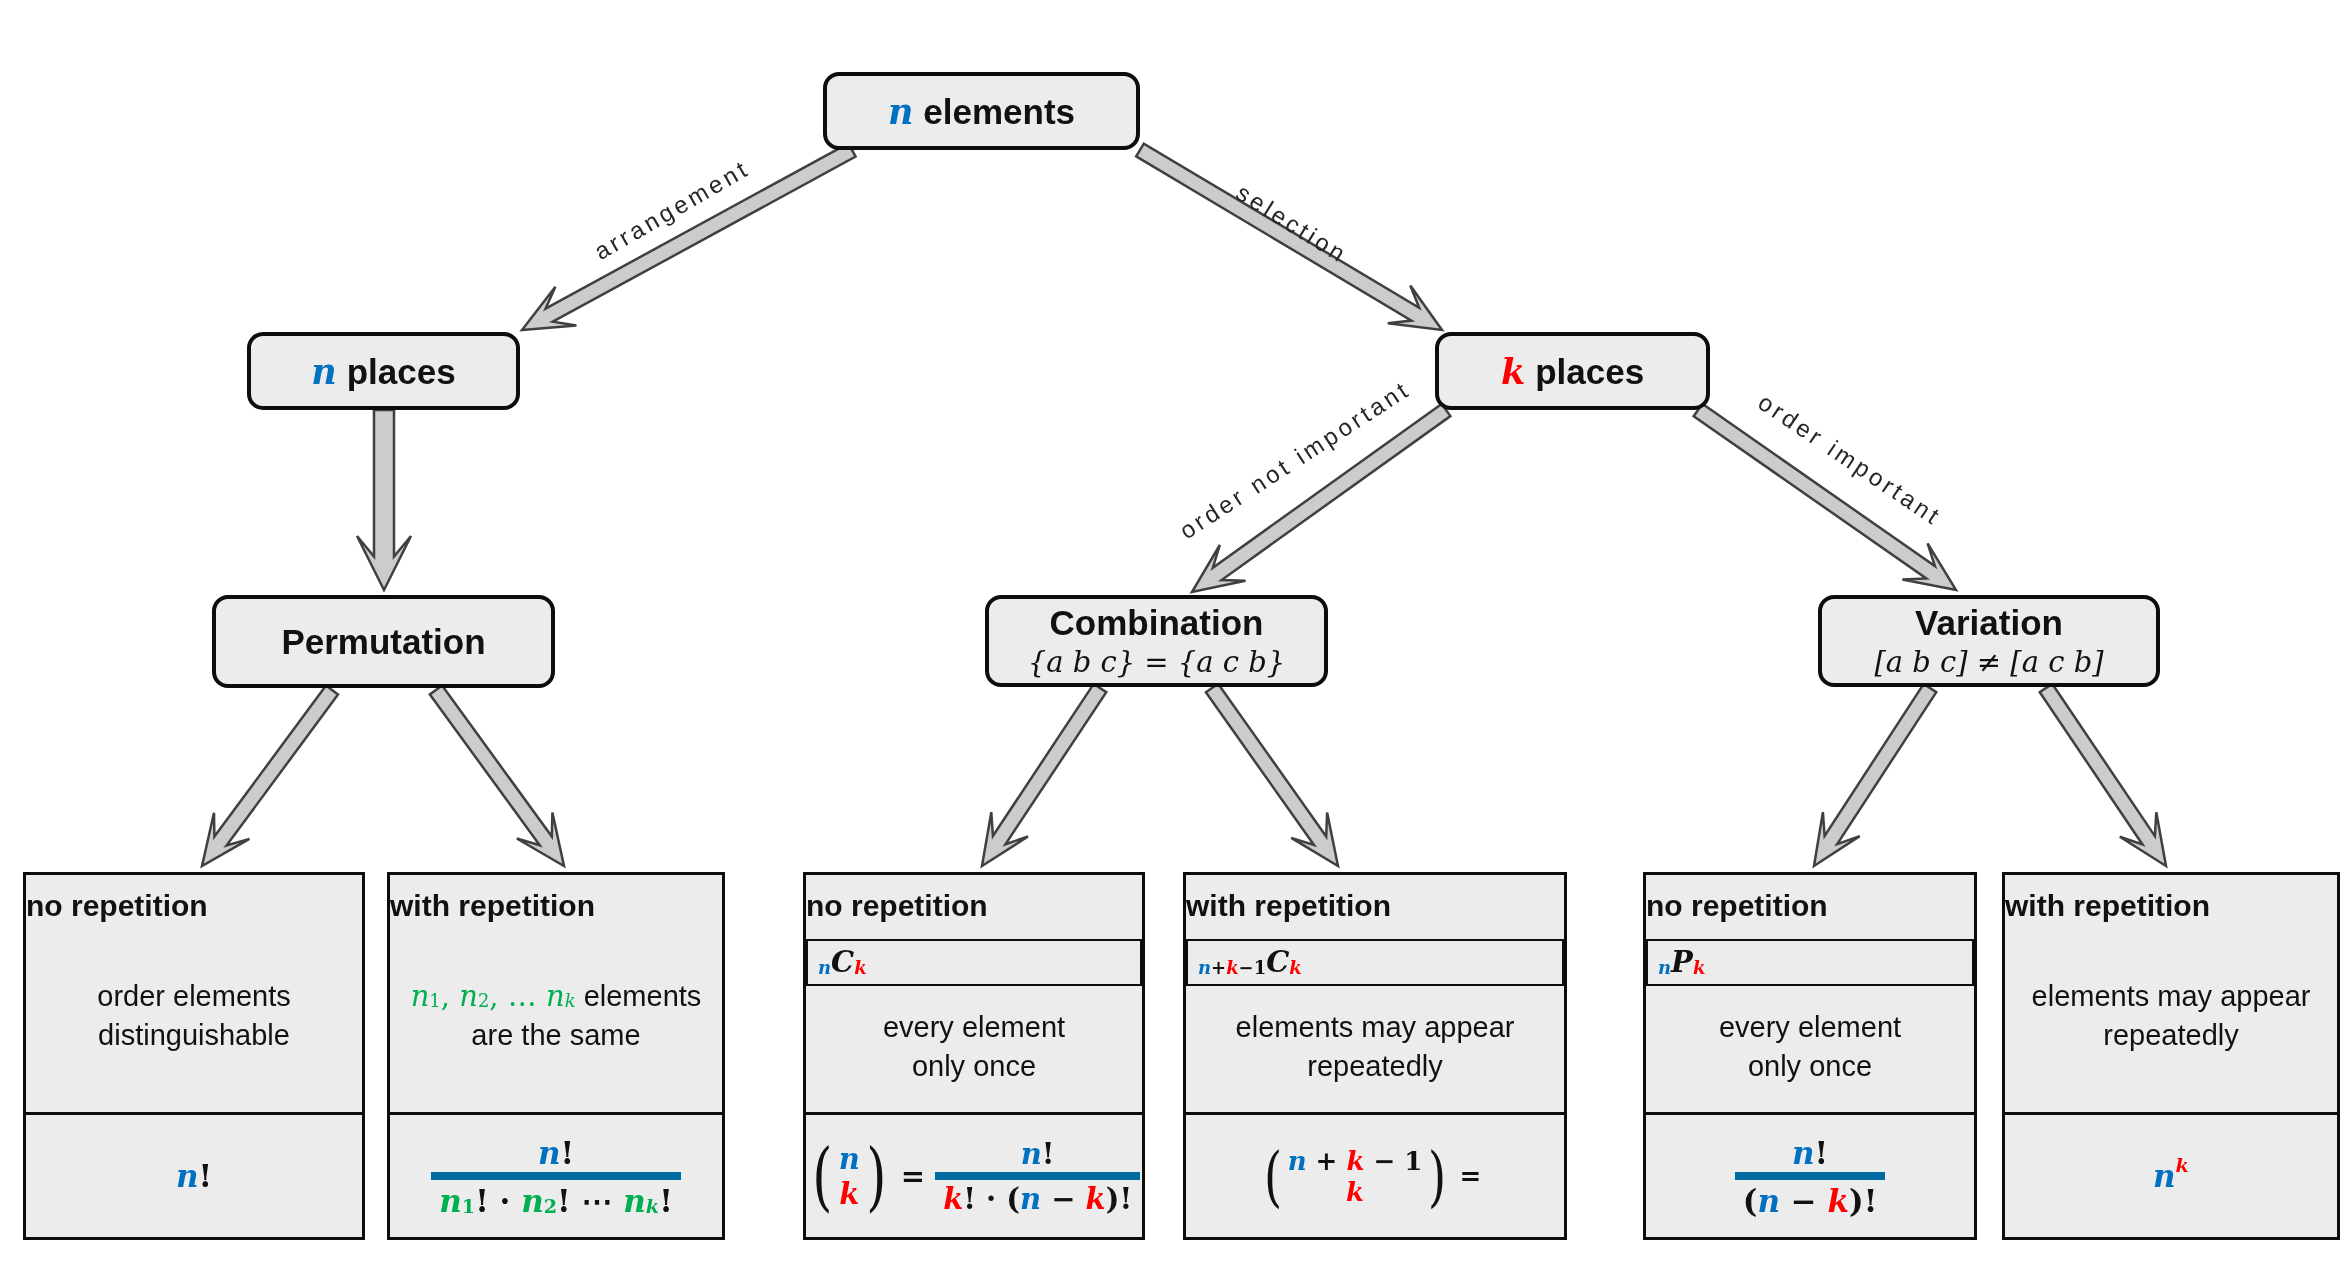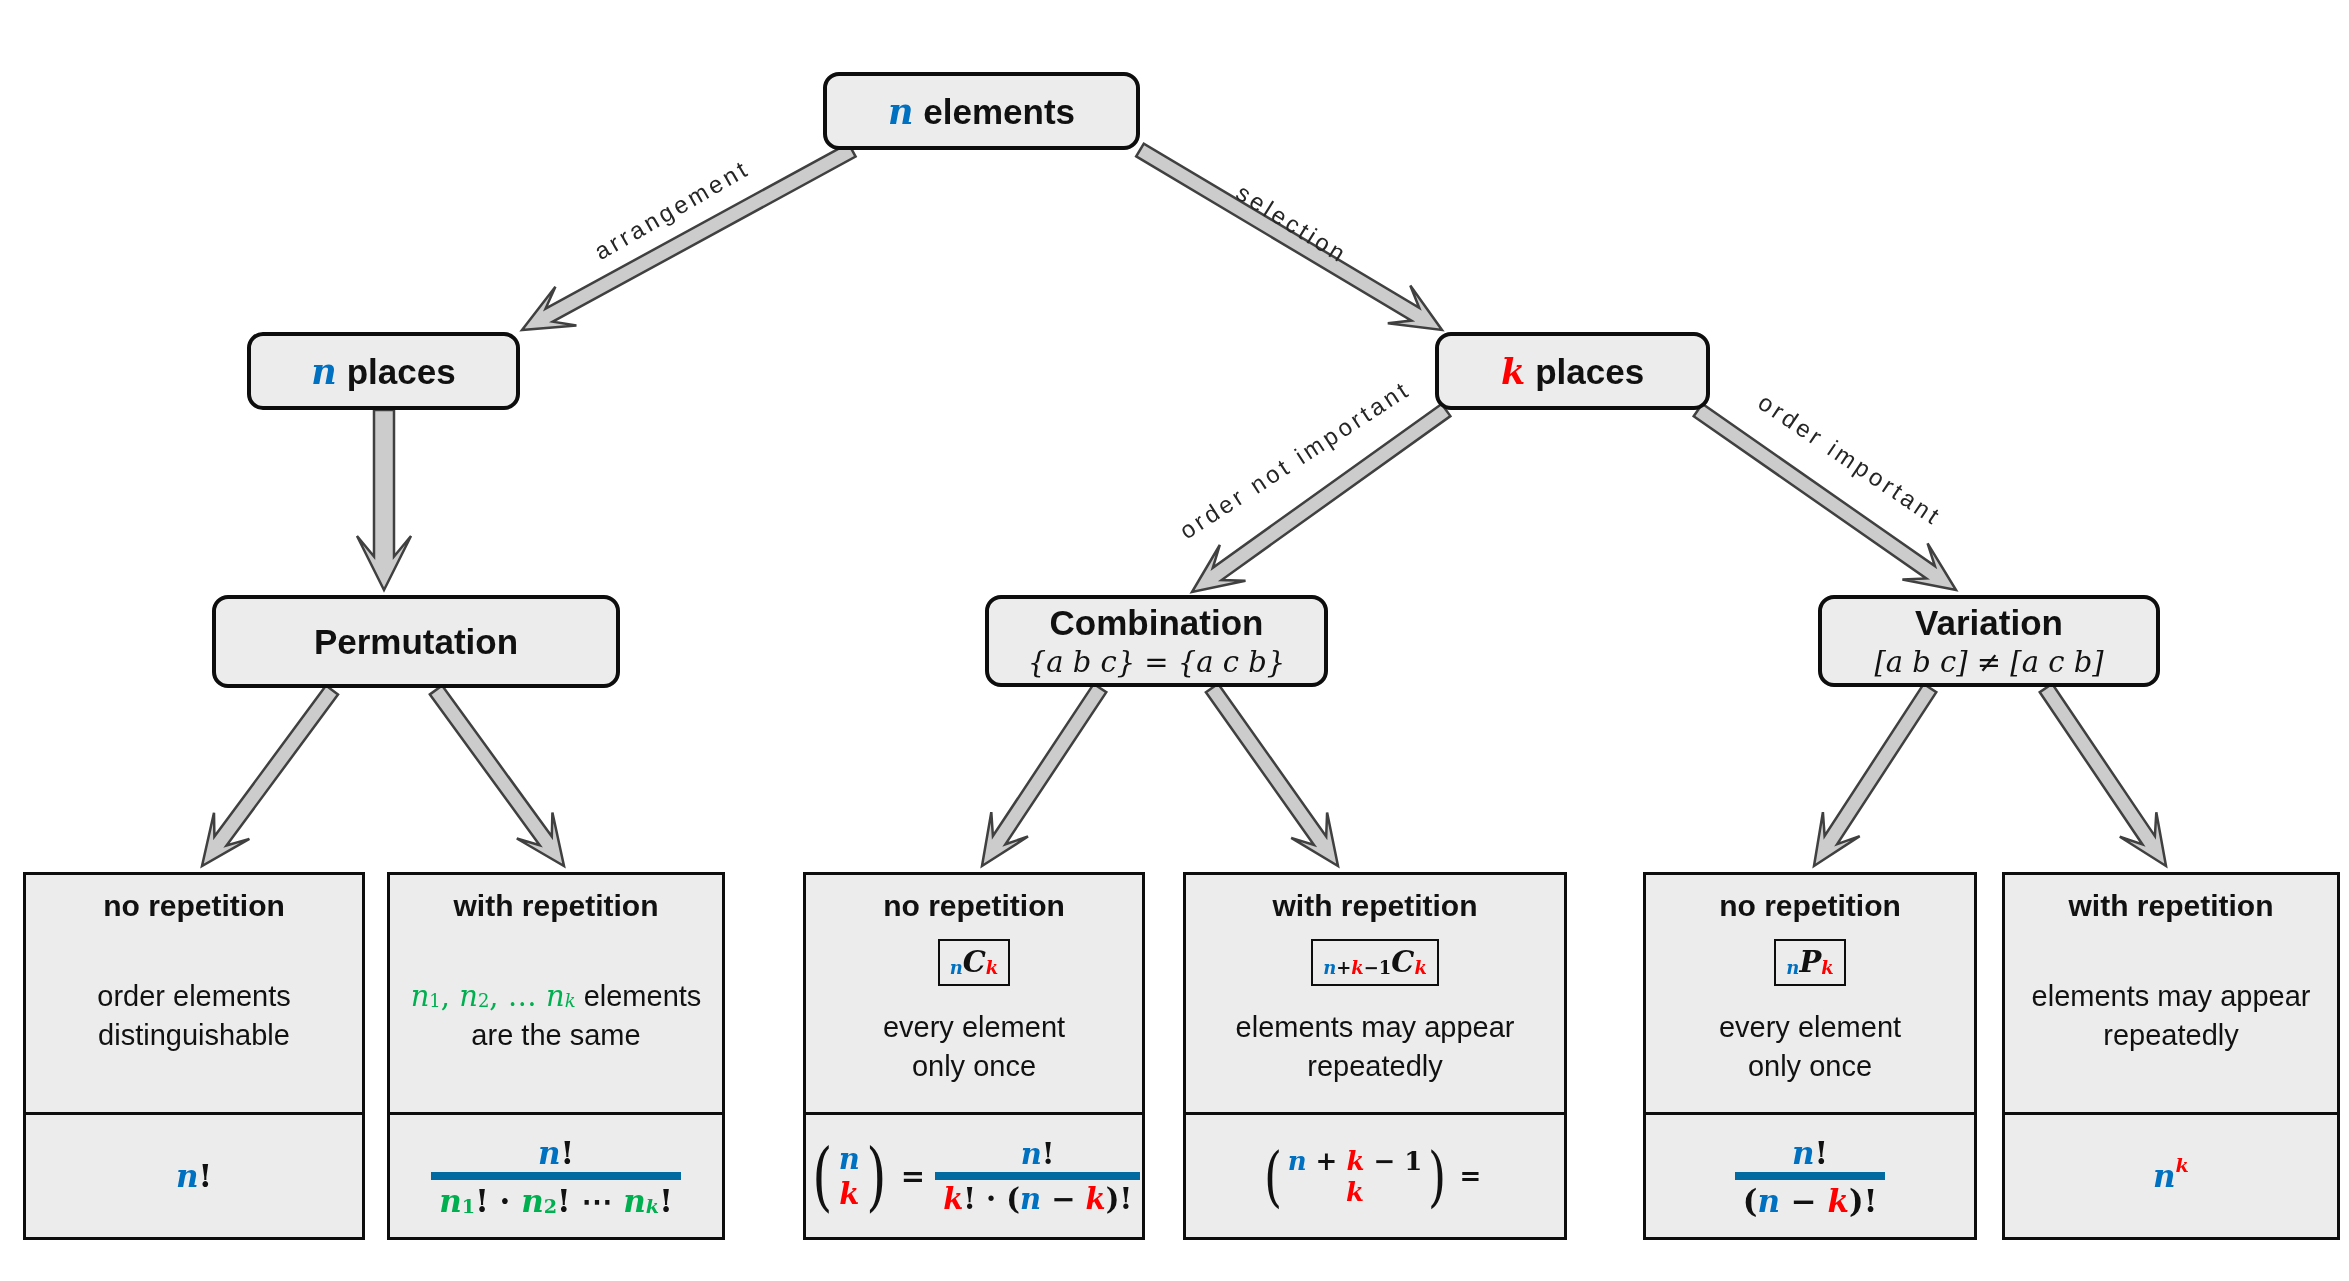--- a/index.html
+++ b/index.html
@@ -10,21 +10,21 @@
   
   .node{position:absolute;background:#ECECEC;border:4px solid #0d0d0d;border-radius:16px;
         box-sizing:border-box;display:flex;flex-direction:column;align-items:center;justify-content:center;}
   .node-title{font-size:35px;font-weight:bold;display:flex;align-items:baseline;gap:10px;white-space:nowrap;}
   .node-sub{font-family:"DejaVu Serif",serif;font-style:italic;font-size:29px;margin-top:2px;white-space:nowrap;}
   .mvar{font-family:"DejaVu Serif",serif;font-style:italic;font-weight:bold;}
 
   
   .leaf{position:absolute;top:872px;height:368px;background:#ECECEC;border:3px solid #0d0d0d;
         box-sizing:border-box;display:flex;flex-direction:column;}
-  .leaf-top{flex:1;display:flex;flex-direction:column;align-items:center;padding-top:14px;min-height:0;}
+  .leaf-top{flex:1;display:flex;flex-direction:column;padding-top:14px;min-height:0;}
   .leaf-heading{font-size:30px;font-weight:bold;}
   .badge{display:inline-block;border:2px solid #0d0d0d;padding:1px 10px 3px;margin-top:16px;
          font-size:29px;line-height:1.3;background:#ECECEC;}
   .leaf-desc{flex:1;display:flex;flex-direction:column;justify-content:center;padding-bottom:6px;
              font-size:29px;line-height:1.28;text-align:center;}
   .leaf-desc .tok{font-weight:normal;}
   .desc-line{white-space:nowrap;}
   .leaf-formula{height:122px;border-top:3px solid #0d0d0d;display:flex;align-items:center;justify-content:center;
                 font-size:31px;}
 
@@ -86,21 +86,21 @@
     </div>
   </div>
 
   <div class="node" style="left:1435px;top:332px;width:275px;height:78px">
     <div class="node-title">
       <span class="mvar" style="color: rgb(255, 0, 0);">k</span>
       <span>places</span>
     </div>
   </div>
 
-  <div class="node" style="left:212px;top:595px;width:408px;height:93px">
+  <div class="node" style="left:212px;top:595px;width:343px;height:93px">
     <div class="node-title">Permutation</div>
   </div>
 
   <div class="node" style="left:985px;top:595px;width:343px;height:92px">
     <div class="node-title">Combination</div>
     <div class="node-sub">{a b c} = {a c b}</div>
   </div>
 
   <div class="node" style="left:1818px;top:595px;width:342px;height:92px">
     <div class="node-title">Variation</div>

